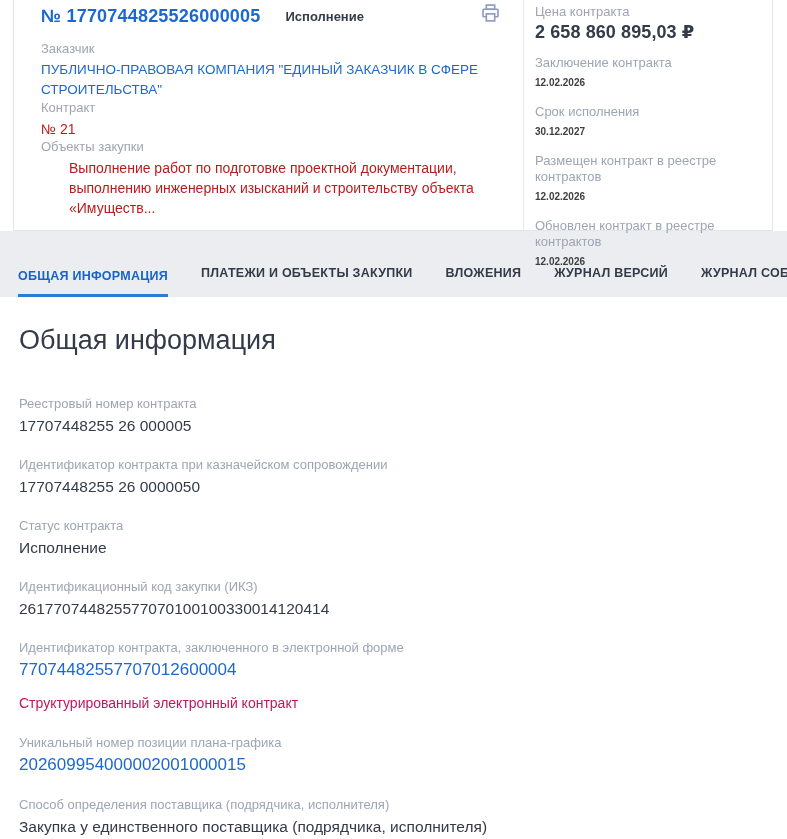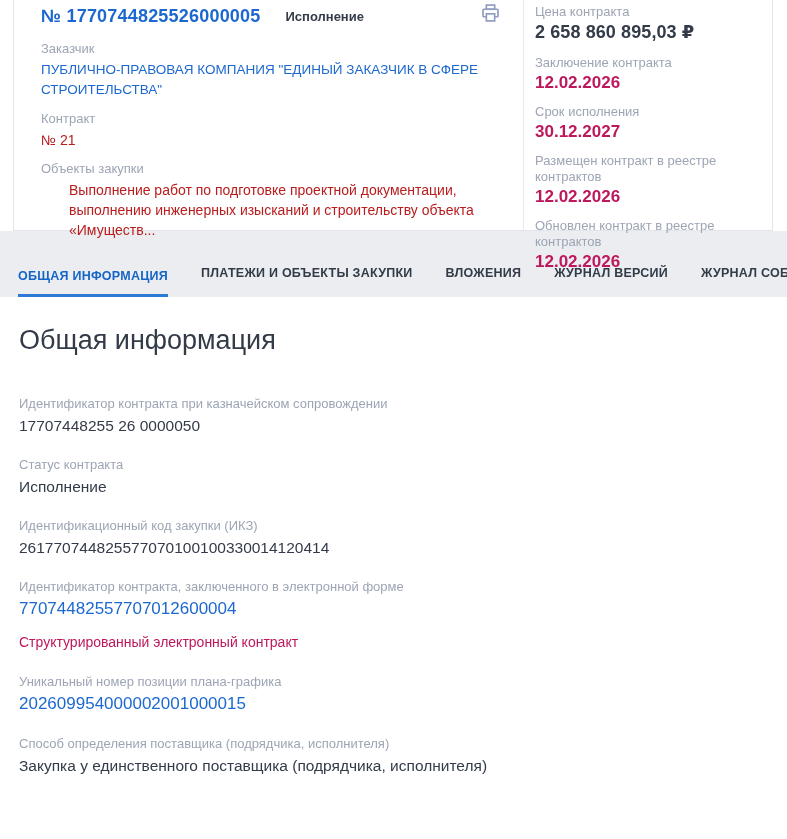--- a/index.html
+++ b/index.html
@@ -16,28 +16,28 @@
   .card-right { flex:1; border-left:1px solid #e6e9ee; padding:4px 10px 11px 11px; }
 
   .title-row { display:flex; align-items:flex-start; }
   .reg-number { font-size:18px; font-weight:bold; color:#1c68cf; line-height:22px; letter-spacing:0.2px; }
   .head-status { font-size:13px; font-weight:bold; color:#333b49; margin-left:25px; margin-top:4px; }
   .print-btn { position:absolute; top:3px; right:22px; width:22px; height:22px; cursor:pointer; background:none; border:none; padding:0; }
 
   .lbl { font-size:13px; color:#9da5b4; line-height:16px; }
   .customer-name { font-size:13.5px; line-height:20px; color:#1c68cf; margin-top:3px; max-width:450px; cursor:pointer; }
   .mt14 { margin-top:14px; }
-  .mt10 { margin-top:11px; }
+  .mt10 { }
   .val14 { font-size:14px; line-height:20px; color:#b91c1c; margin-top:3px; }
   .desc { max-width:462px;margin-left:28px; }
 
   .price-label { font-size:13px; color:#9da5b4; line-height:16px; }
   .price-value { font-size:18px; font-weight:bold; line-height:24px; color:#333b49; letter-spacing:0.1px; }
   .hdate { margin-top:11px; }
-  .hdate .dval { font-size:17px; font-weight:600; line-height:20px; color:#be185d; margin-top:2px; }
+  .hdate .dval { font-size:10px; font-weight:600; line-height:20px; color:#404040; margin-top:2px; }
 
   
   .tabband {
     width:787px; height:66px; background:#ebedf0;
     display:flex; align-items:flex-end; padding-left:18px; gap:33px;
   }
   .tab {
     font-size:12.5px; font-weight:bold; letter-spacing:0.25px; color:#333b49;
     padding:0 0 14px 0; border-bottom:3px solid transparent; cursor:pointer; white-space:nowrap;
   }
@@ -110,20 +110,24 @@
   <div class="tab">ПЛАТЕЖИ И ОБЪЕКТЫ ЗАКУПКИ</div>
   <div class="tab">ВЛОЖЕНИЯ</div>
   <div class="tab">ЖУРНАЛ ВЕРСИЙ</div>
   <div class="tab">ЖУРНАЛ СОБЫТИЙ</div>
 </div>
 
 <div class="main">
   <div class="h2">Общая информация</div>
 
   <div class="fields">
+    <div class="field">
+      <div class="flabel">Реестровый номер контракта</div>
+      <div class="fvalue">17707448255 26 000005</div>
+    </div>
 
     <div class="field">
       <div class="flabel">Идентификатор контракта при казначейском сопровождении</div>
       <div class="fvalue">17707448255 26 0000050</div>
     </div>
 
     <div class="field">
       <div class="flabel">Статус контракта</div>
       <div class="fvalue">Исполнение</div>
     </div>

